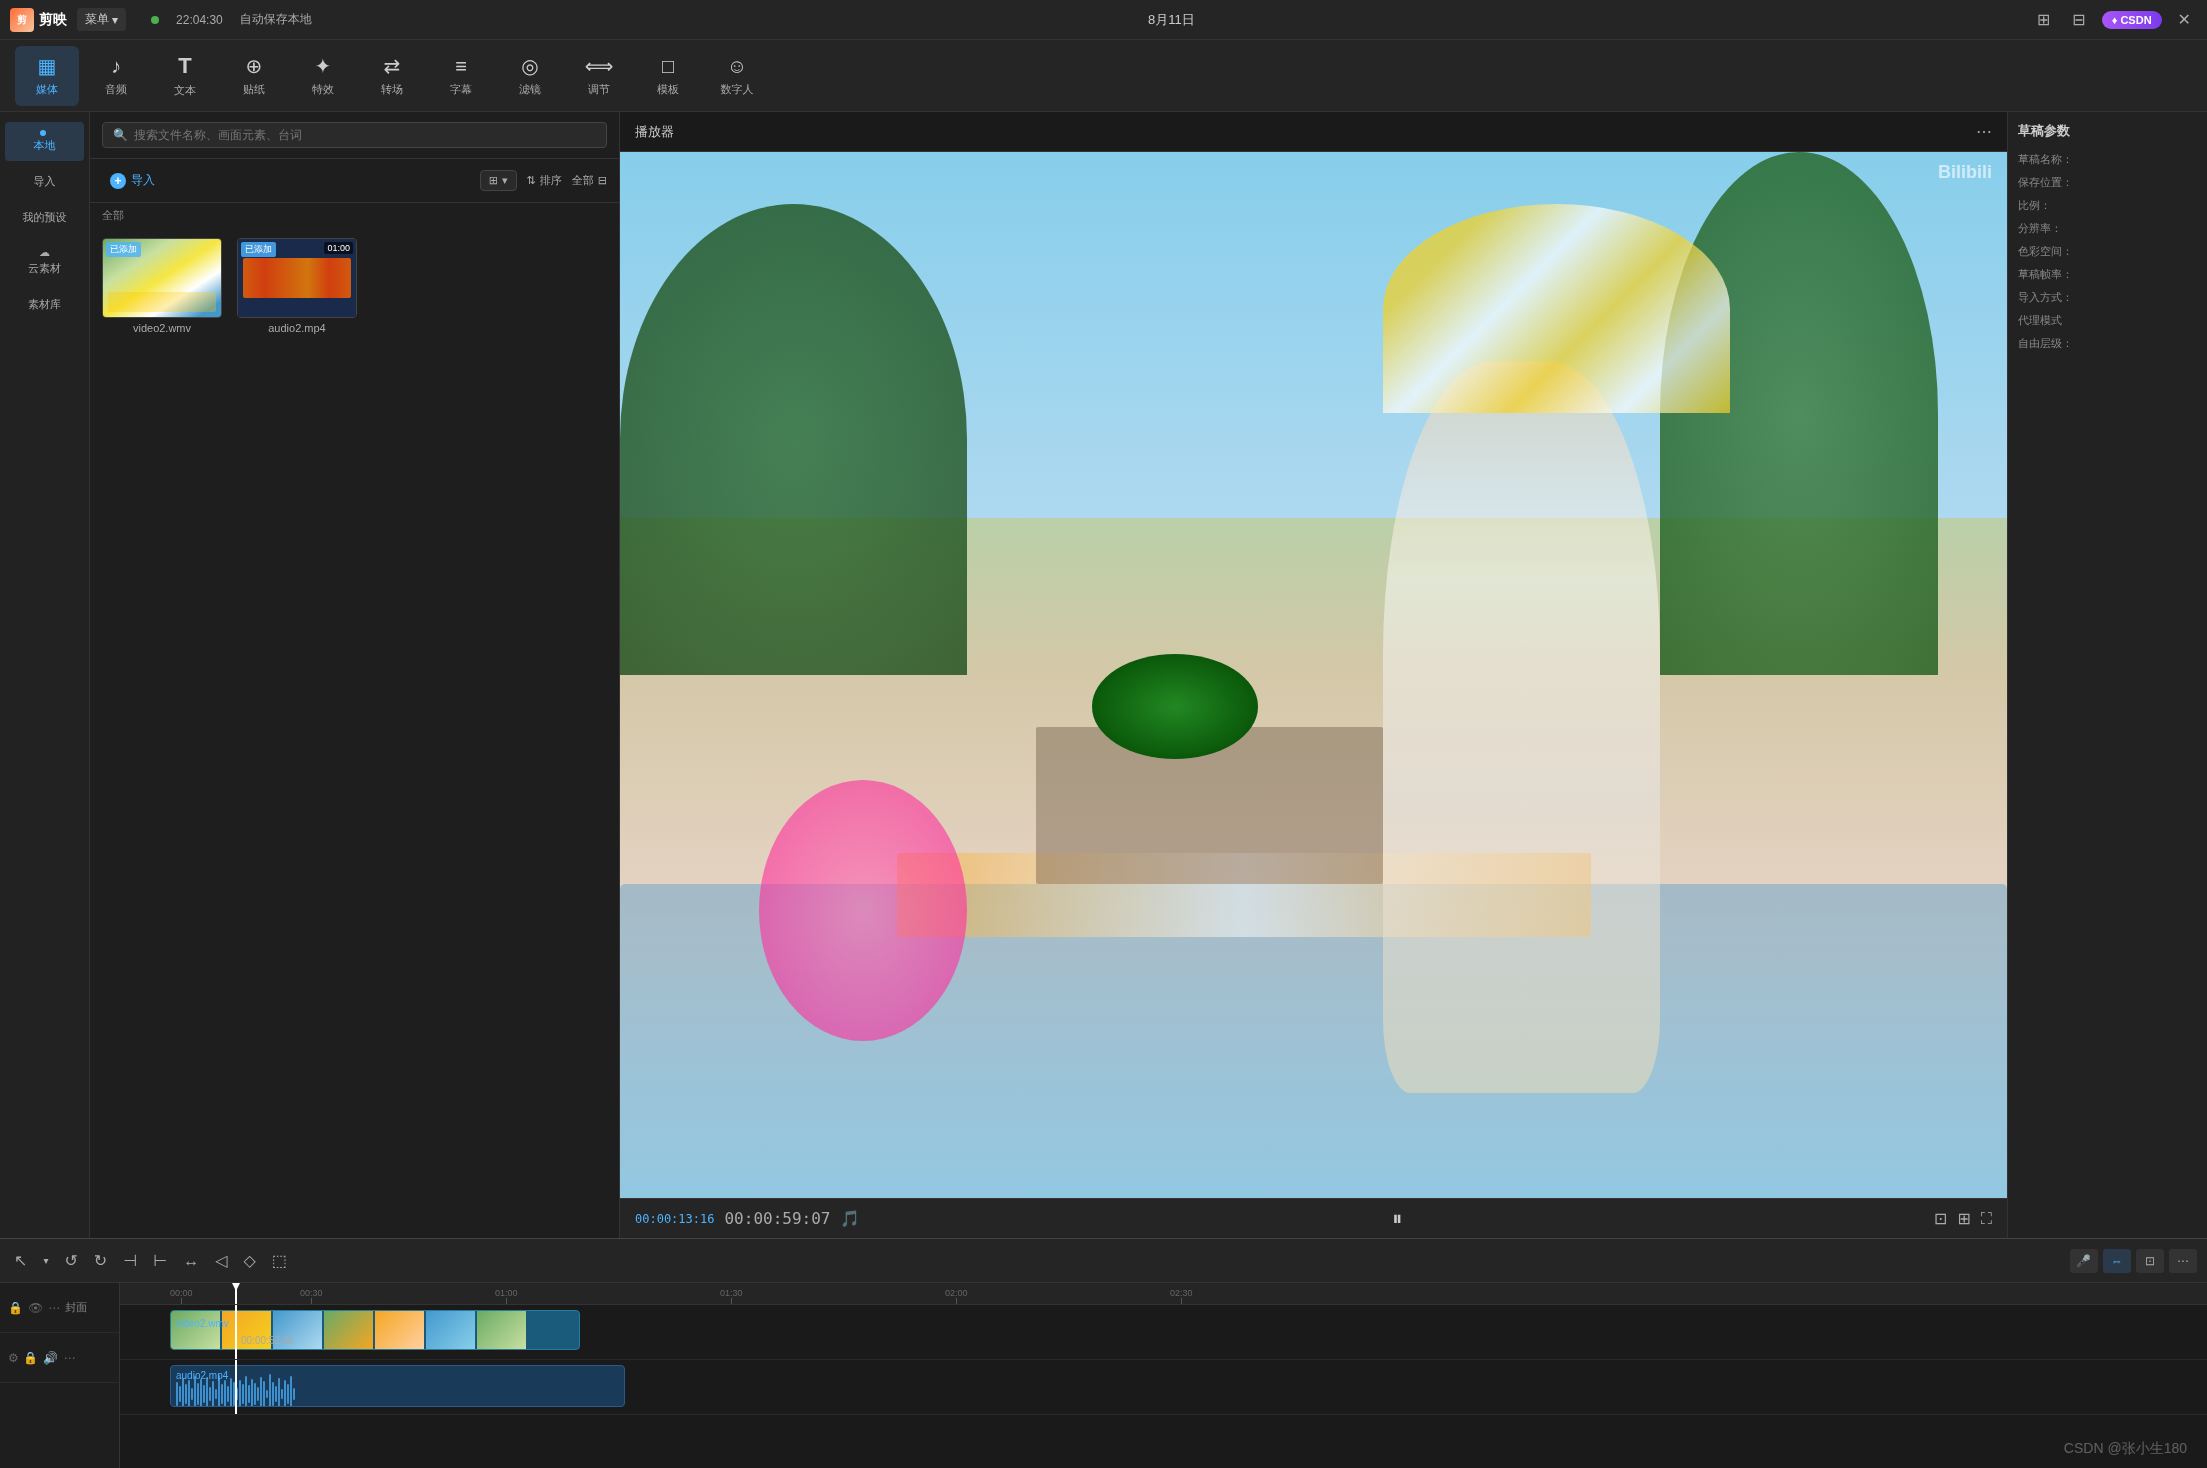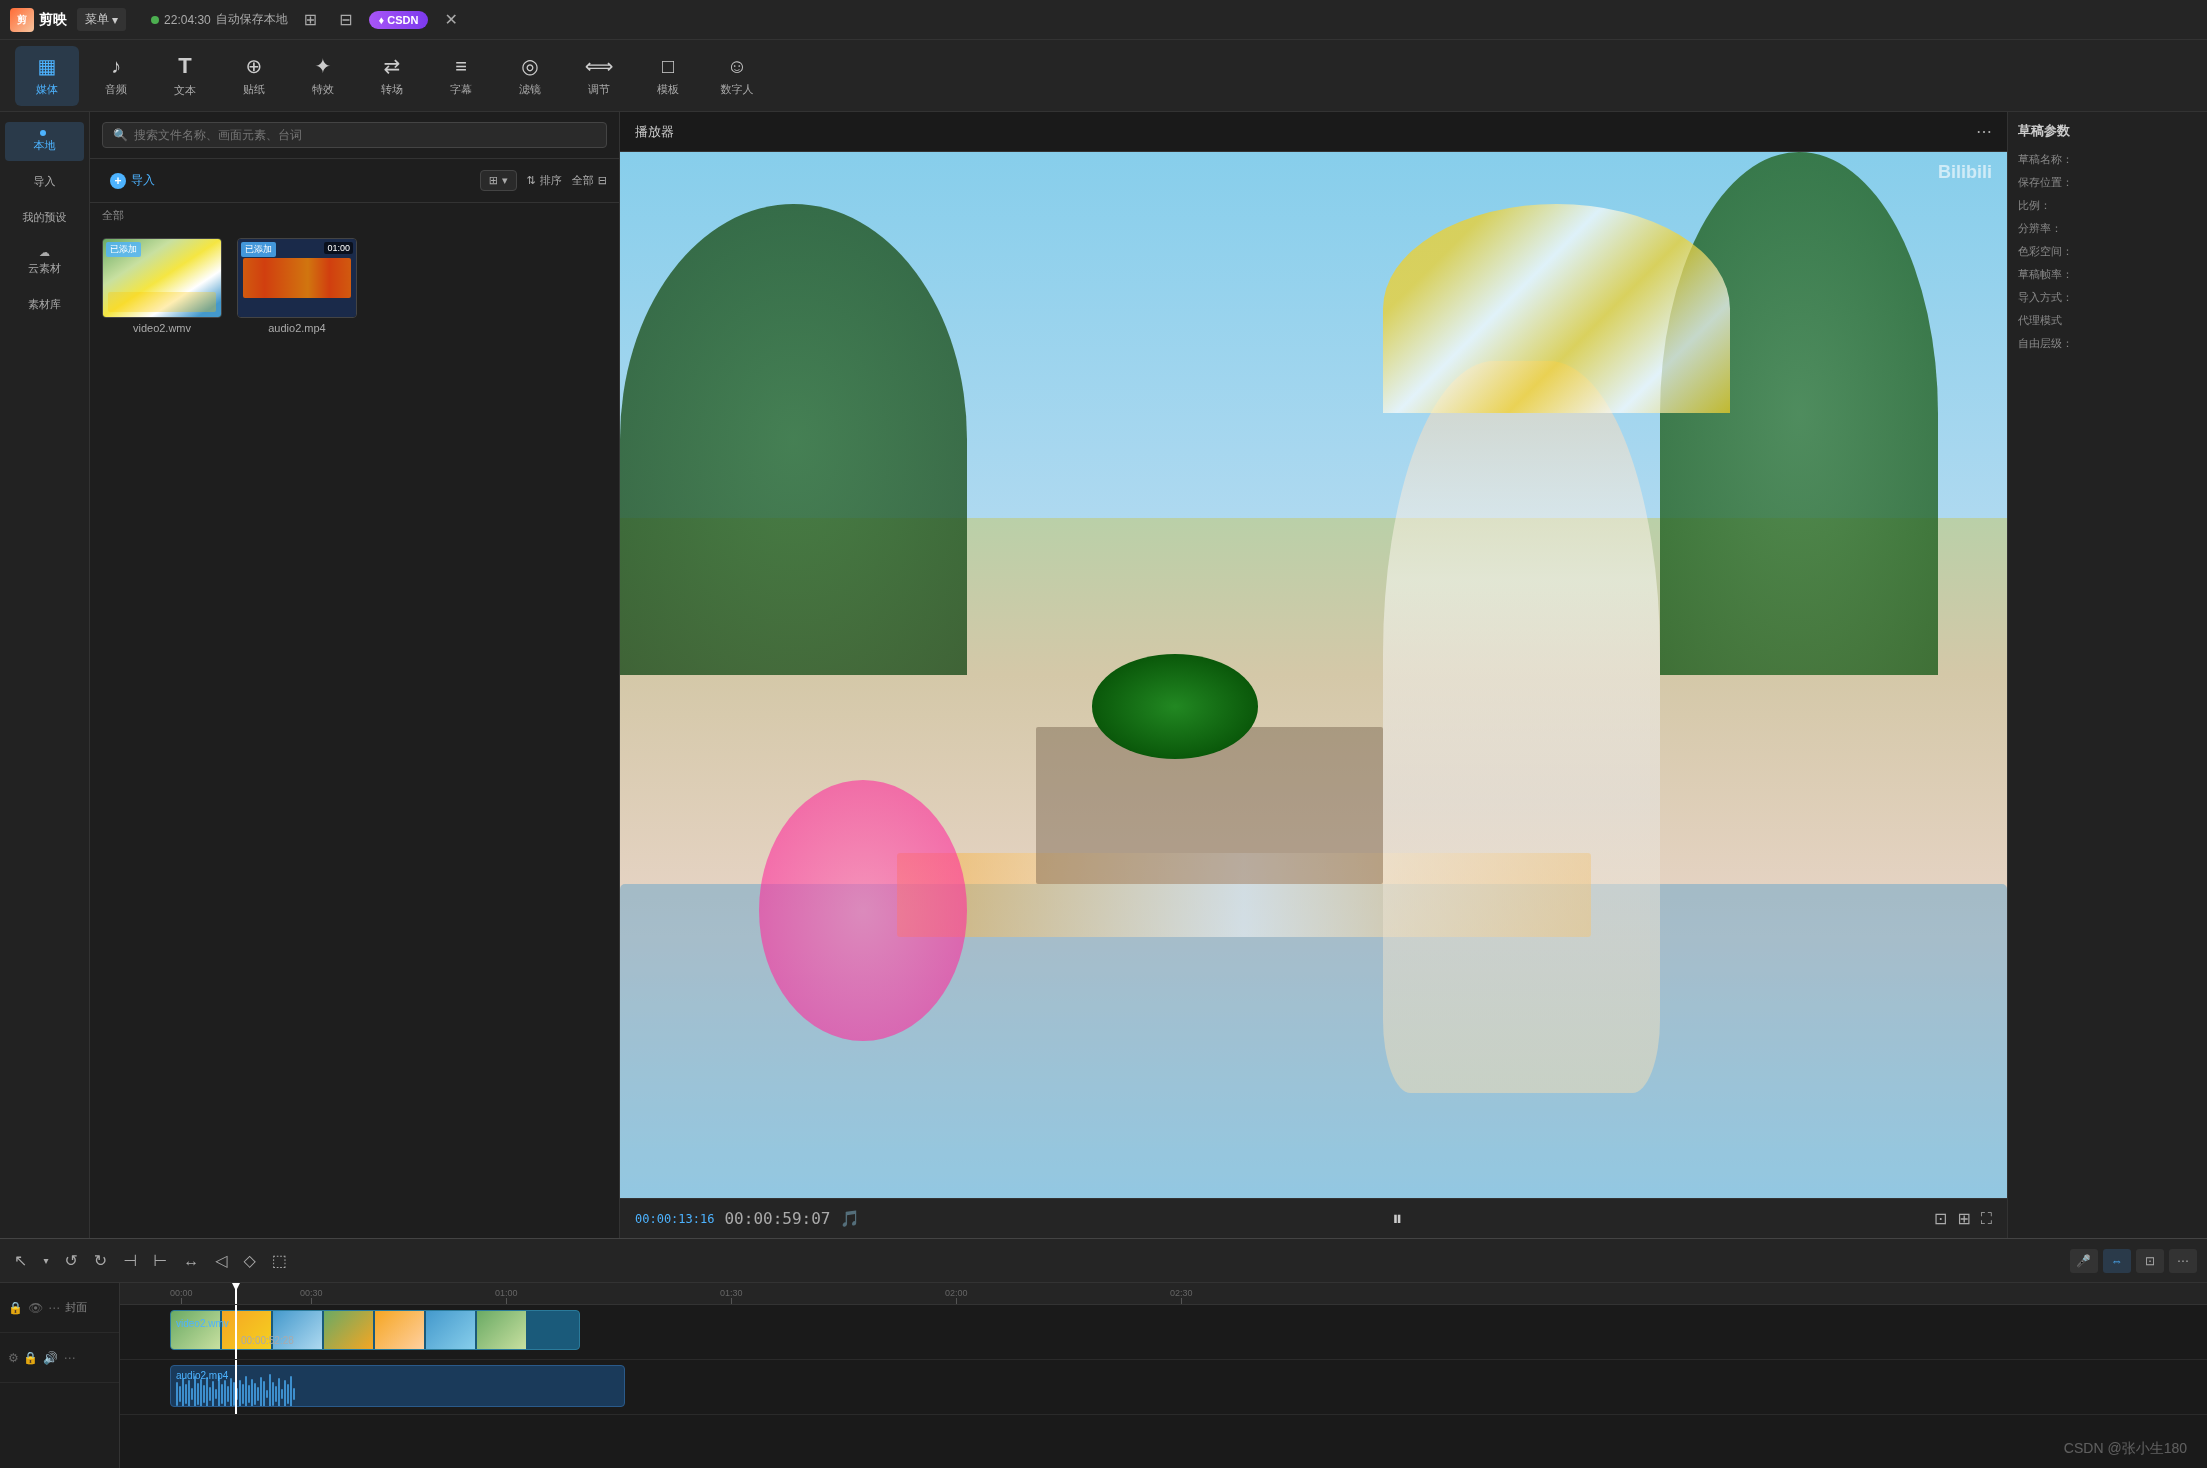--- a/index.html
+++ b/index.html
@@ -59,21 +59,21 @@
       flex: 1;
       display: flex;
       align-items: center;
       justify-content: center;
       font-size: 13px;
       color: #ccc;
     }
     .auto-save {
       display: flex;
       align-items: center;
-      gap: 5px;
+      gap: 17px;
       color: #aaa;
       font-size: 12px;
       margin-left: 15px;
     }
     .auto-save-dot {
       width: 8px;
       height: 8px;
       background: #4caf50;
       border-radius: 50%;
     }
@@ -628,20 +628,23 @@
     <span>剪映</span>
   </div>
   <button class="menu-btn">
     <span>菜单</span>
     <span>▾</span>
   </button>
   <div class="auto-save">
     <div class="auto-save-dot"></div>
     <span>22:04:30</span>
     <span>自动保存本地</span>
+  </div>
+  <div class="top-bar-center">
+    <span>8月11日</span>
   </div>
   <div class="top-bar-right">
     <button class="top-btn">⊞</button>
     <button class="top-btn">⊟</button>
     <div class="svip-badge">
       ♦ <span>CSDN</span>
     </div>
     <button class="top-btn">✕</button>
   </div>
 </div>

